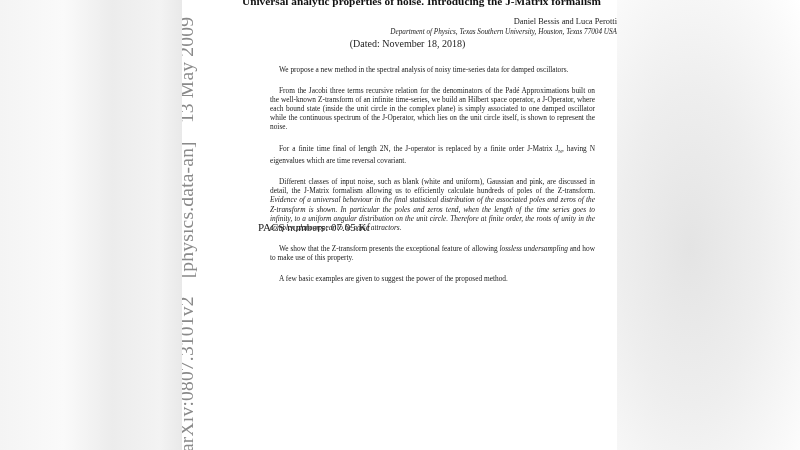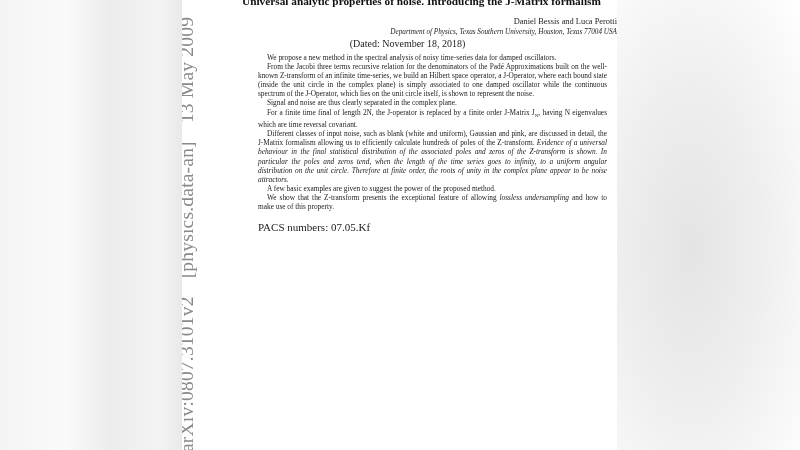--- a/index.html
+++ b/index.html
@@ -36,21 +36,21 @@
     font-size:7.2px; font-style:italic; color:#222;
   }
   .dated {
     position:absolute; left:8px; width:435px; top:38px; text-align:center;
     font-size:10px; color:#222;
   }
   .abstract {
     position:absolute; left:76px; top:53px; width:349px;
     font-size:7.35px; line-height:9.1px; color:#222; text-align:justify;
   }
-  .abstract p { margin:0; text-indent:9px; }
+  .abstract p { margin:12px; text-indent:9px; }
   .abstract em { }
   .pacs {
     position:absolute; left:76px; top:221px;
     font-size:11px; color:#222;
   }
 </style>
 </head>
 <body>
 
 <div class="bg-right"></div>
@@ -64,21 +64,20 @@
   </div>
 
   <div class="title">Universal analytic properties of noise. Introducing the J-Matrix formalism</div>
   <div class="authors">Daniel Bessis and Luca Perotti</div>
   <div class="affil">Department of Physics, Texas Southern University, Houston, Texas 77004 USA</div>
   <div class="dated">(Dated: November 18, 2018)</div>
 
   <div class="abstract">
     <p><span>We propose a new method in the spectral analysis of noisy time-series data for damped oscillators.</span></p>
     <p><span>From the Jacobi three terms recursive relation for the denominators of the Padé Approximations built on the well-known Z-transform of an infinite time-series, we build an Hilbert space operator, a J-Operator, where each bound state (inside the unit circle in the complex plane) is simply associated to one damped oscillator while the continuous spectrum of the J-Operator, which lies on the unit circle itself, is shown to represent the noise.</span></p>
-    <p><span>Signal and noise are thus clearly separated in the complex plane.</span></p>
     <p><span>For a finite time final of length 2N, the J-operator is replaced by a finite order J-Matrix J</span><sub style="font-size:5px">N</sub><span>, having N eigenvalues which are time reversal covariant.</span></p>
     <p><span>Different classes of input noise, such as blank (white and uniform), Gaussian and pink, are discussed in detail, the J-Matrix formalism allowing us to efficiently calculate hundreds of poles of the Z-transform. </span><em>Evidence of a universal behaviour in the final statistical distribution of the associated poles and zeros of the Z-transform is shown. In particular the poles and zeros tend, when the length of the time series goes to infinity, to a uniform angular distribution on the unit circle. Therefore at finite order, the roots of unity in the complex plane appear to be noise attractors.</em></p>
+    <p><span>We show that the Z-transform presents the exceptional feature of allowing </span><em>lossless undersampling</em><span> and how to make use of this property.</span></p>
     <p><span>A few basic examples are given to suggest the power of the proposed method.</span></p>
-    <p><span>We show that the Z-transform presents the exceptional feature of allowing </span><em>lossless undersampling</em><span> and how to make use of this property.</span></p>
   </div>
 
   <div class="pacs">PACS numbers: 07.05.Kf</div>
 </div>
 
 </body></html>

